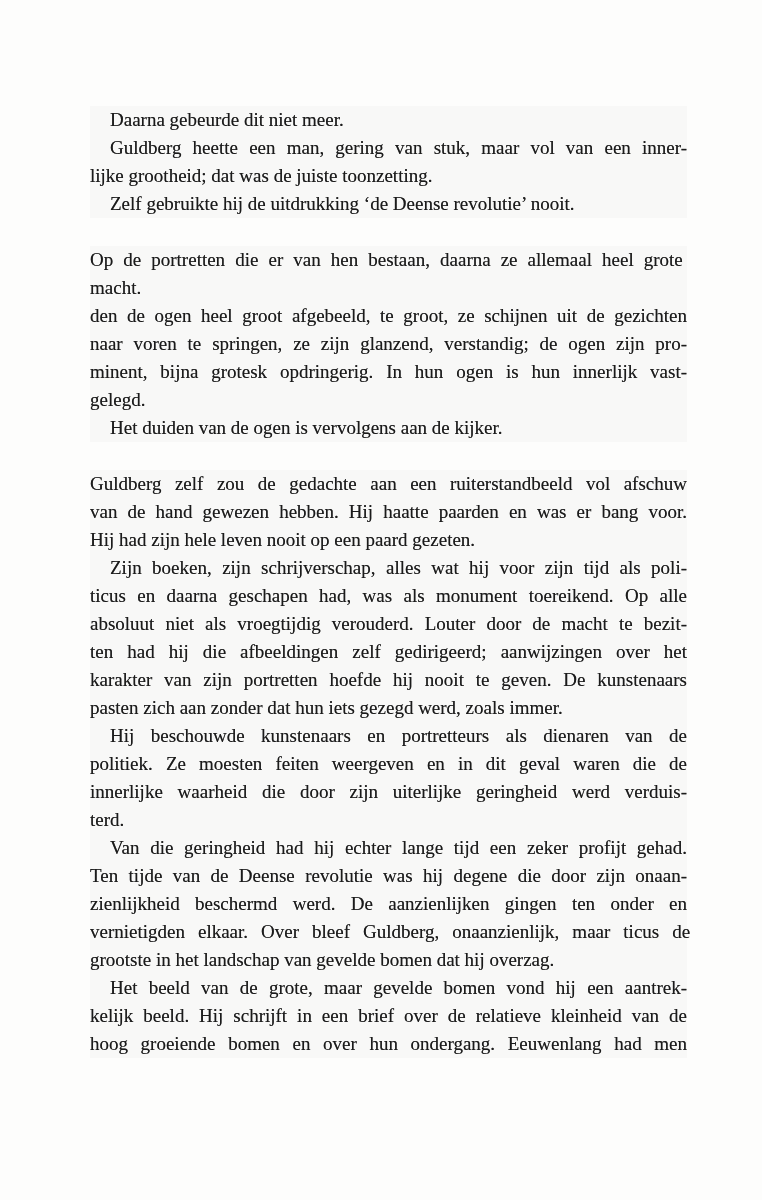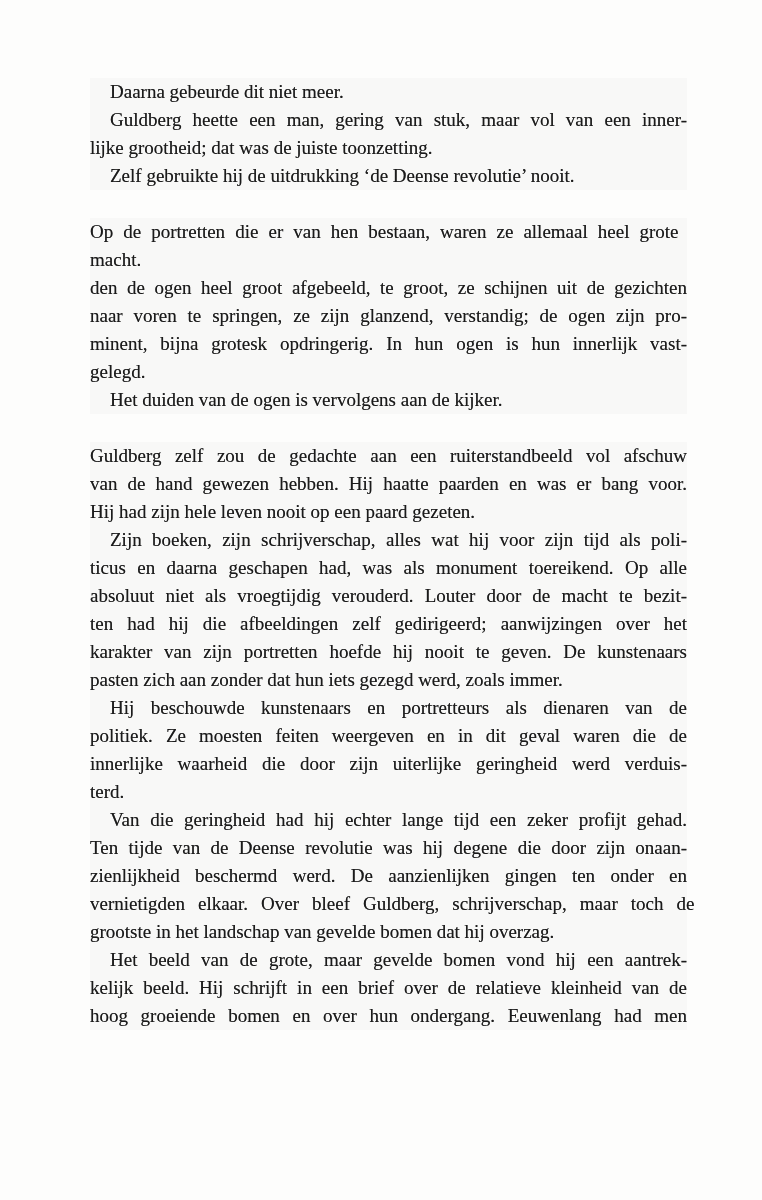--- a/index.html
+++ b/index.html
@@ -15,20 +15,21 @@
     height: 1200px;
     background: var(--bg);
     font-family: "Liberation Serif", "DejaVu Serif", serif;
   }
   .page {
     position: relative;
     width: 762px;
     height: 1080px;
     background: var(--bg);
     overflow: hidden;
+    margin-top: 28px;
   }
   .text-column {
     position: absolute;
     left: 90px;
     top: 78px;
     width: 597px;
     color: var(--ink);
     font-size: 19px;
     line-height: 28px;
     text-shadow: 0 0 0.6px rgba(45,45,45,0.65);
@@ -59,21 +60,21 @@
 </head>
 <body>
 
 <div class="page">
   <div class="text-column" id="text-column">
       <div class="line ind"><span>Daarna gebeurde dit niet meer.</span></div>
       <div class="line ind"><span style="word-spacing: 6.42756px;">Guldberg heette een man, gering van stuk, maar vol van een inner-</span></div>
       <div class="line"><span>lijke grootheid; dat was de juiste toonzetting.</span></div>
       <div class="line ind"><span>Zelf gebruikte hij de uitdrukking ‘de Deense revolutie’ nooit.</span></div>
       <div class="gap"></div>
-      <div class="line"><span style="word-spacing: 5.30469px;">Op de portretten die er van hen bestaan, waren ze allemaal heel grote</span></div>
+      <div class="line"><span style="word-spacing: 5.30469px;">Op de portretten die er van hen bestaan, daarna ze allemaal heel grote</span></div>
       <div class="line"><span>macht.</span></div>
       <div class="line"><span style="word-spacing: 4.81901px;">den de ogen heel groot afgebeeld, te groot, ze schijnen uit de gezichten</span></div>
       <div class="line"><span style="word-spacing: 6.07102px;">naar voren te springen, ze zijn glanzend, verstandig; de ogen zijn pro-</span></div>
       <div class="line"><span style="word-spacing: 8.09062px;">minent, bijna grotesk opdringerig. In hun ogen is hun innerlijk vast-</span></div>
       <div class="line"><span>gelegd.</span></div>
       <div class="line ind"><span>Het duiden van de ogen is vervolgens aan de kijker.</span></div>
       <div class="gap"></div>
       <div class="line"><span style="word-spacing: 8.75174px;">Guldberg zelf zou de gedachte aan een ruiterstandbeeld vol afschuw</span></div>
       <div class="line"><span style="word-spacing: 5.34635px;">van de hand gewezen hebben. Hij haatte paarden en was er bang voor.</span></div>
       <div class="line"><span>Hij had zijn hele leven nooit op een paard gezeten.</span></div>
@@ -83,20 +84,20 @@
       <div class="line"><span style="word-spacing: 9.29861px;">ten had hij die afbeeldingen zelf gedirigeerd; aanwijzingen over het</span></div>
       <div class="line"><span style="word-spacing: 7.1px;">karakter van zijn portretten hoefde hij nooit te geven. De kunstenaars</span></div>
       <div class="line"><span>pasten zich aan zonder dat hun iets gezegd werd, zoals immer.</span></div>
       <div class="line ind"><span style="word-spacing: 11.7148px;">Hij beschouwde kunstenaars en portretteurs als dienaren van de</span></div>
       <div class="line"><span style="word-spacing: 8.35653px;">politiek. Ze moesten feiten weergeven en in dit geval waren die de</span></div>
       <div class="line"><span style="word-spacing: 9.99414px;">innerlijke waarheid die door zijn uiterlijke geringheid werd verduis-</span></div>
       <div class="line"><span>terd.</span></div>
       <div class="line ind"><span style="word-spacing: 5.93182px;">Van die geringheid had hij echter lange tijd een zeker profijt gehad.</span></div>
       <div class="line"><span style="word-spacing: 5.63151px;">Ten tijde van de Deense revolutie was hij degene die door zijn onaan-</span></div>
       <div class="line"><span style="word-spacing: 10.5898px;">zienlijkheid beschermd werd. De aanzienlijken gingen ten onder en</span></div>
-      <div class="line"><span style="word-spacing: 8.26172px;">vernietigden elkaar. Over bleef Guldberg, schrijverschap, maar toch de</span></div>
+      <div class="line"><span style="word-spacing: 8.26172px;">vernietigden elkaar. Over bleef Guldberg, onaanzienlijk, maar ticus de</span></div>
       <div class="line"><span>grootste in het landschap van gevelde bomen dat hij overzag.</span></div>
       <div class="line ind"><span style="word-spacing: 6.50852px;">Het beeld van de grote, maar gevelde bomen vond hij een aantrek-</span></div>
       <div class="line"><span style="word-spacing: 5.21354px;">kelijk beeld. Hij schrijft in een brief over de relatieve kleinheid van de</span></div>
       <div class="line"><span style="word-spacing: 7.86458px;">hoog groeiende bomen en over hun ondergang. Eeuwenlang had men</span></div>
     </div>
   <div class="footer">16</div>
 </div>
 
 </body></html>

